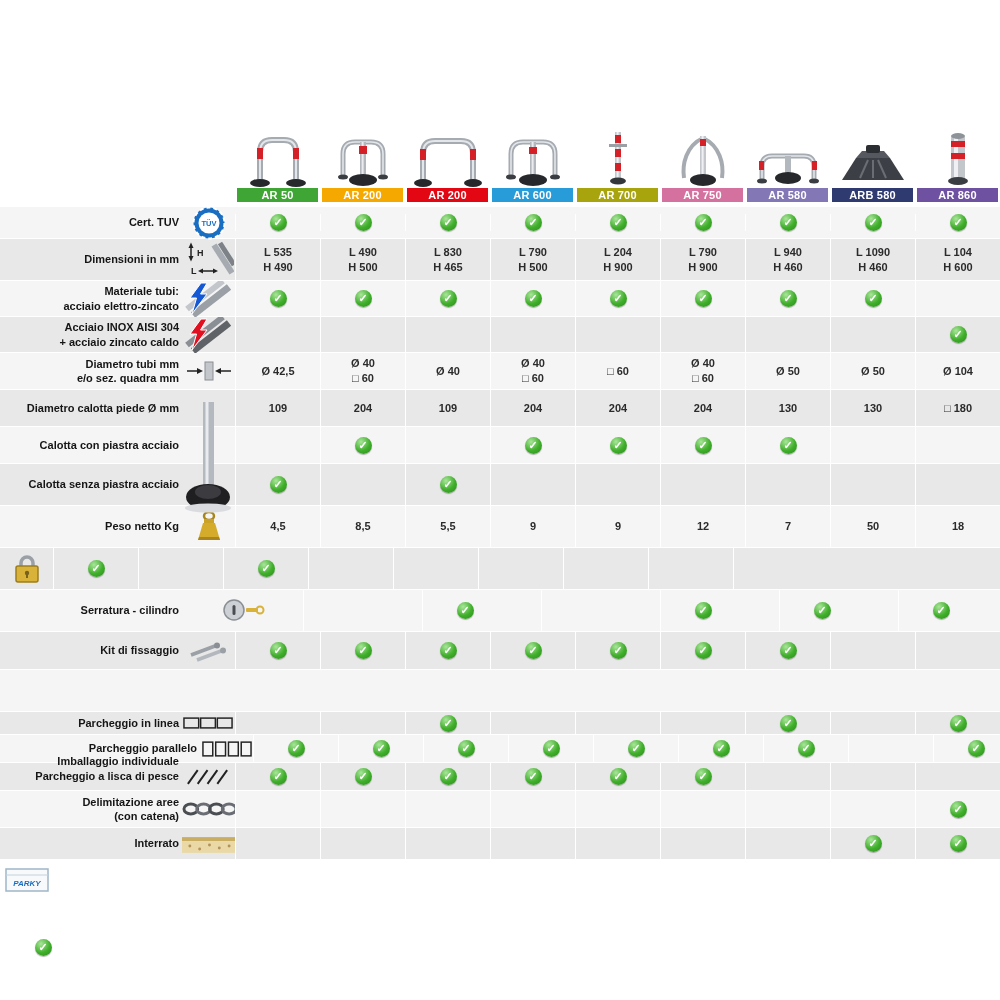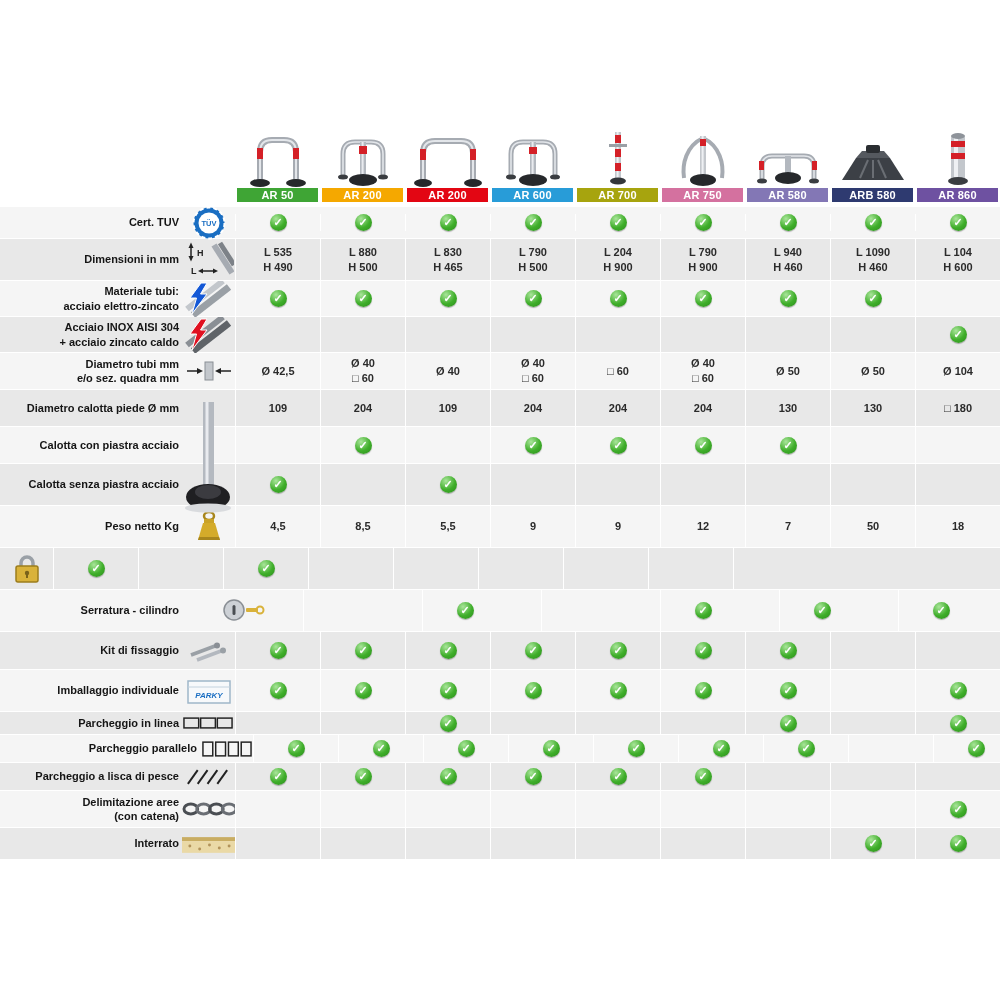--- a/index.html
+++ b/index.html
@@ -203,21 +203,21 @@
    <text x="7" y="33" font-size="9" font-weight="bold" fill="#222">L</text>
    <line x1="17" y1="30" x2="31" y2="30" stroke="#222" stroke-width="1.5"></line>
    <polygon points="14,30 19,27.5 19,32.5" fill="#222"></polygon>
           <polygon points="34,30 29,27.5 29,32.5" fill="#222"></polygon>
    <line x1="30" y1="4" x2="48" y2="32" stroke="#a6abb2" stroke-width="6"></line>
    <line x1="36" y1="2" x2="50" y2="24" stroke="#7d8288" stroke-width="5"></line>
         </svg>
       </div>
       <div class="cell">L 535
 H 490</div>
-      <div class="cell">L 880
+      <div class="cell">L 490
 H 500</div>
       <div class="cell">L 830
 H 465</div>
       <div class="cell">L 790
 H 500</div>
       <div class="cell">L 204
 H 900</div>
       <div class="cell">L 790
 H 900</div>
       <div class="cell">L 940
@@ -403,21 +403,21 @@
       <div class="cell"><span class="check"></span></div>
       <div class="cell"><span class="check"></span></div>
       <div class="cell"><span class="check"></span></div>
       <div class="cell"><span class="check"></span></div>
       <div class="cell"><span class="check"></span></div>
       <div class="cell"><span class="check"></span></div>
       <div class="cell"><span class="check"></span></div>
       <div class="cell"></div>
       <div class="cell"></div>
     </div>
-    <div class="row light" style="height: 42px;">
+    <div class="row light" style="height: 42px; flex-direction: column;">
       <div class="cell-label">Imballaggio individuale</div>
       <div class="cell-icon">
         <svg width="48" height="32" viewBox="0 0 48 32">
    <rect x="3" y="6" width="42" height="22" fill="#f7f9fb" stroke="#9fb6c9" stroke-width="1.5"></rect>
    <line x1="3" y1="12" x2="45" y2="12" stroke="#c3d2de" stroke-width="1"></line>
    <text x="24" y="23" text-anchor="middle" font-size="8" font-weight="bold" font-style="italic" fill="#1a6ec2">PARKY</text>
         </svg>
       </div>
       <div class="cell"><span class="check"></span></div>
       <div class="cell"><span class="check"></span></div>

